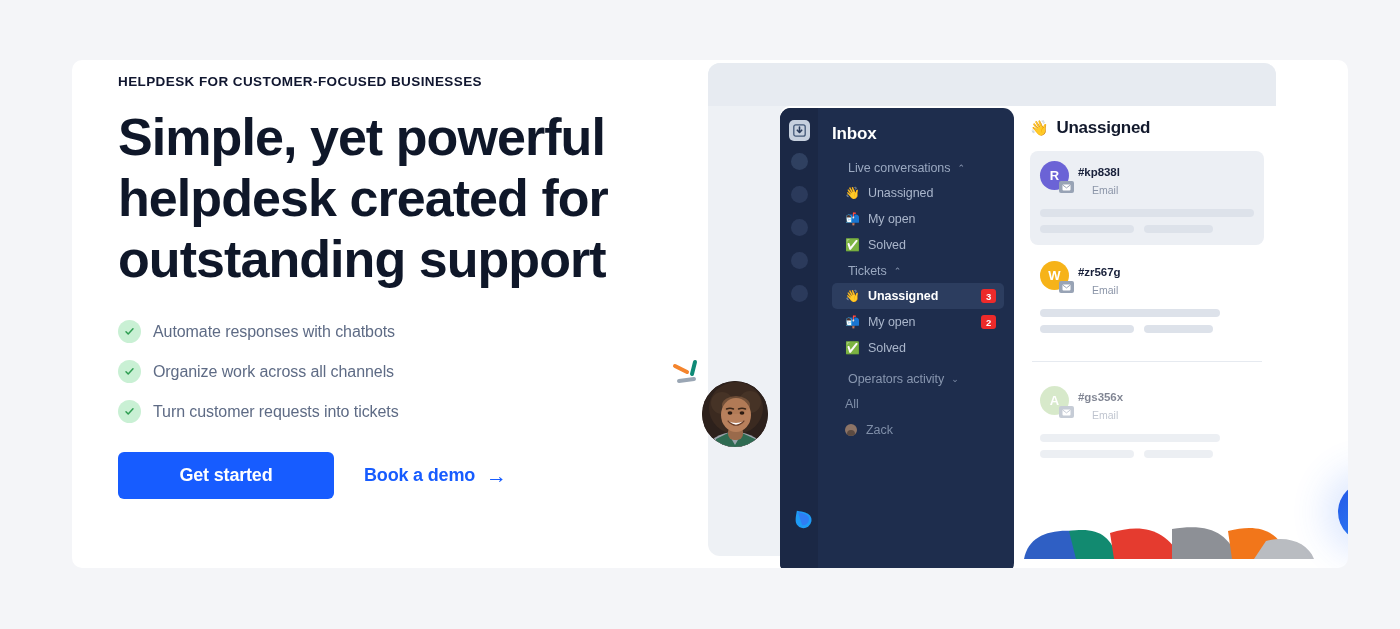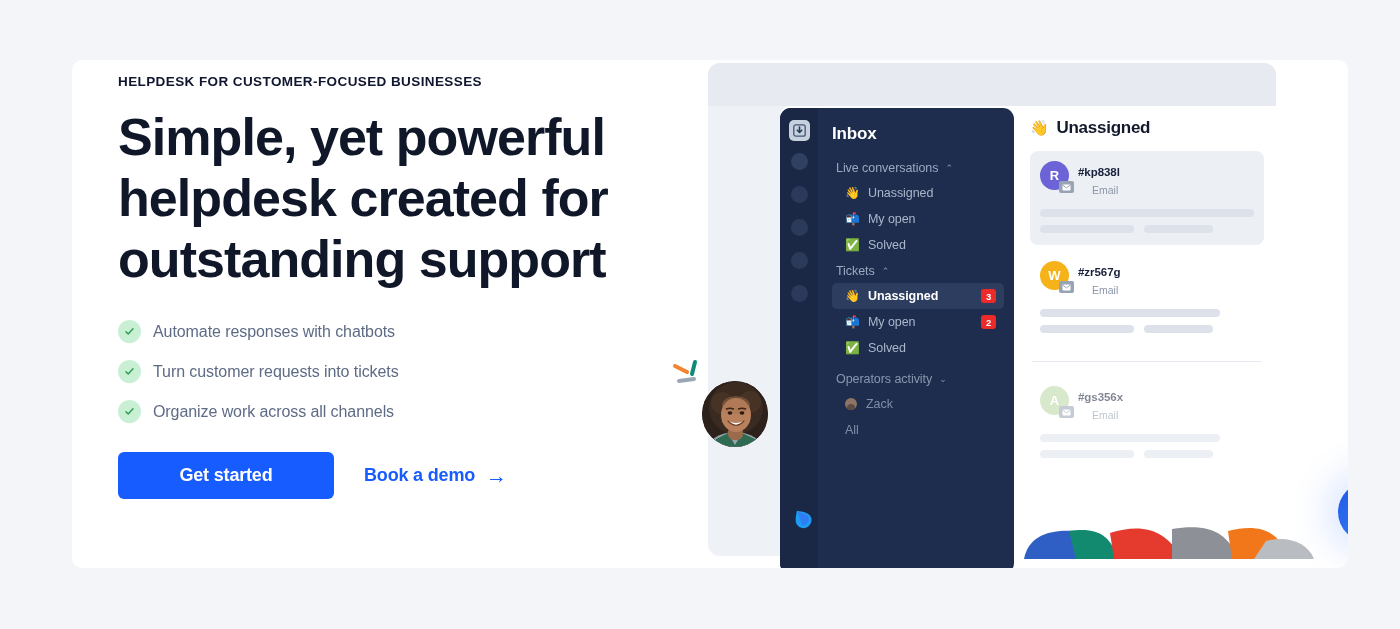--- a/index.html
+++ b/index.html
@@ -220,21 +220,21 @@
     letter-spacing: -0.01em;
     margin-bottom: 17px;
   }
 
   .sb-group-head {
     display: flex;
     align-items: center;
     gap: 7px;
     font-size: 12.5px;
     color: #9aa8c0;
-    margin: 0 0 5px 4px;
+    margin: 0 0 5px 16px;
     letter-spacing: -0.005em;
   }
   .sb-group-head .caret {
     font-size: 9px;
     color: #8e9cb6;
     line-height: 1;
   }
 
   .sb-item {
     position: relative;
@@ -449,30 +449,30 @@
           </span>
           <span class="feature-text">Automate responses with chatbots</span>
         </li>
 
         <li class="feature-item">
           <span class="check-badge">
             <svg width="13" height="13" viewBox="0 0 13 13" aria-hidden="true">
               <path d="M3 6.8 L5.2 9 L10 3.8" fill="none" stroke="#2f9e52" stroke-width="1.5" stroke-linecap="round" stroke-linejoin="round"></path>
             </svg>
           </span>
-          <span class="feature-text">Turn customer requests into tickets</span>
+          <span class="feature-text">Organize work across all channels</span>
         </li>
 
         <li class="feature-item">
           <span class="check-badge">
             <svg width="13" height="13" viewBox="0 0 13 13" aria-hidden="true">
               <path d="M3 6.8 L5.2 9 L10 3.8" fill="none" stroke="#2f9e52" stroke-width="1.5" stroke-linecap="round" stroke-linejoin="round"></path>
             </svg>
           </span>
-          <span class="feature-text">Organize work across all channels</span>
+          <span class="feature-text">Turn customer requests into tickets</span>
         </li>
 
       </ul>
 
       <div class="cta-row">
         <button class="btn-primary">Get started</button>
         <a class="btn-link" href="#">
           <span>Book a demo</span>
           <span class="arrow">→</span>
         </a>
@@ -552,25 +552,25 @@
             <span class="emoji">✅</span>
             <span class="label">Solved</span>
           </div>
 
           <div class="sb-group-head ops">
             <span>Operators activity</span>
             <span class="caret">⌄</span>
           </div>
 
           <div class="sb-item muted">
+            <span class="label">All</span>
+          </div>
+          <div class="sb-item muted">
             <span class="op-avatar"></span>
             <span class="label">Zack</span>
-          </div>
-          <div class="sb-item muted">
-            <span class="label">All</span>
           </div>
 
         </div>
 
         <svg class="brand-drop" viewBox="0 0 24 24">
           <path d="M12 3 C17 8 20 11 20 14.6 A8 8 0 0 1 4 14.6 C4 11 7 8 12 3 Z" fill="#1e9bf5" transform="rotate(-35 12 12)"></path>
           <path d="M12 5 C15.6 9 18 11.5 18 14.3 A6 6 0 0 1 8 18 Z" fill="#2f7df3" transform="rotate(-35 12 12)"></path>
         </svg>
 
       </div>

